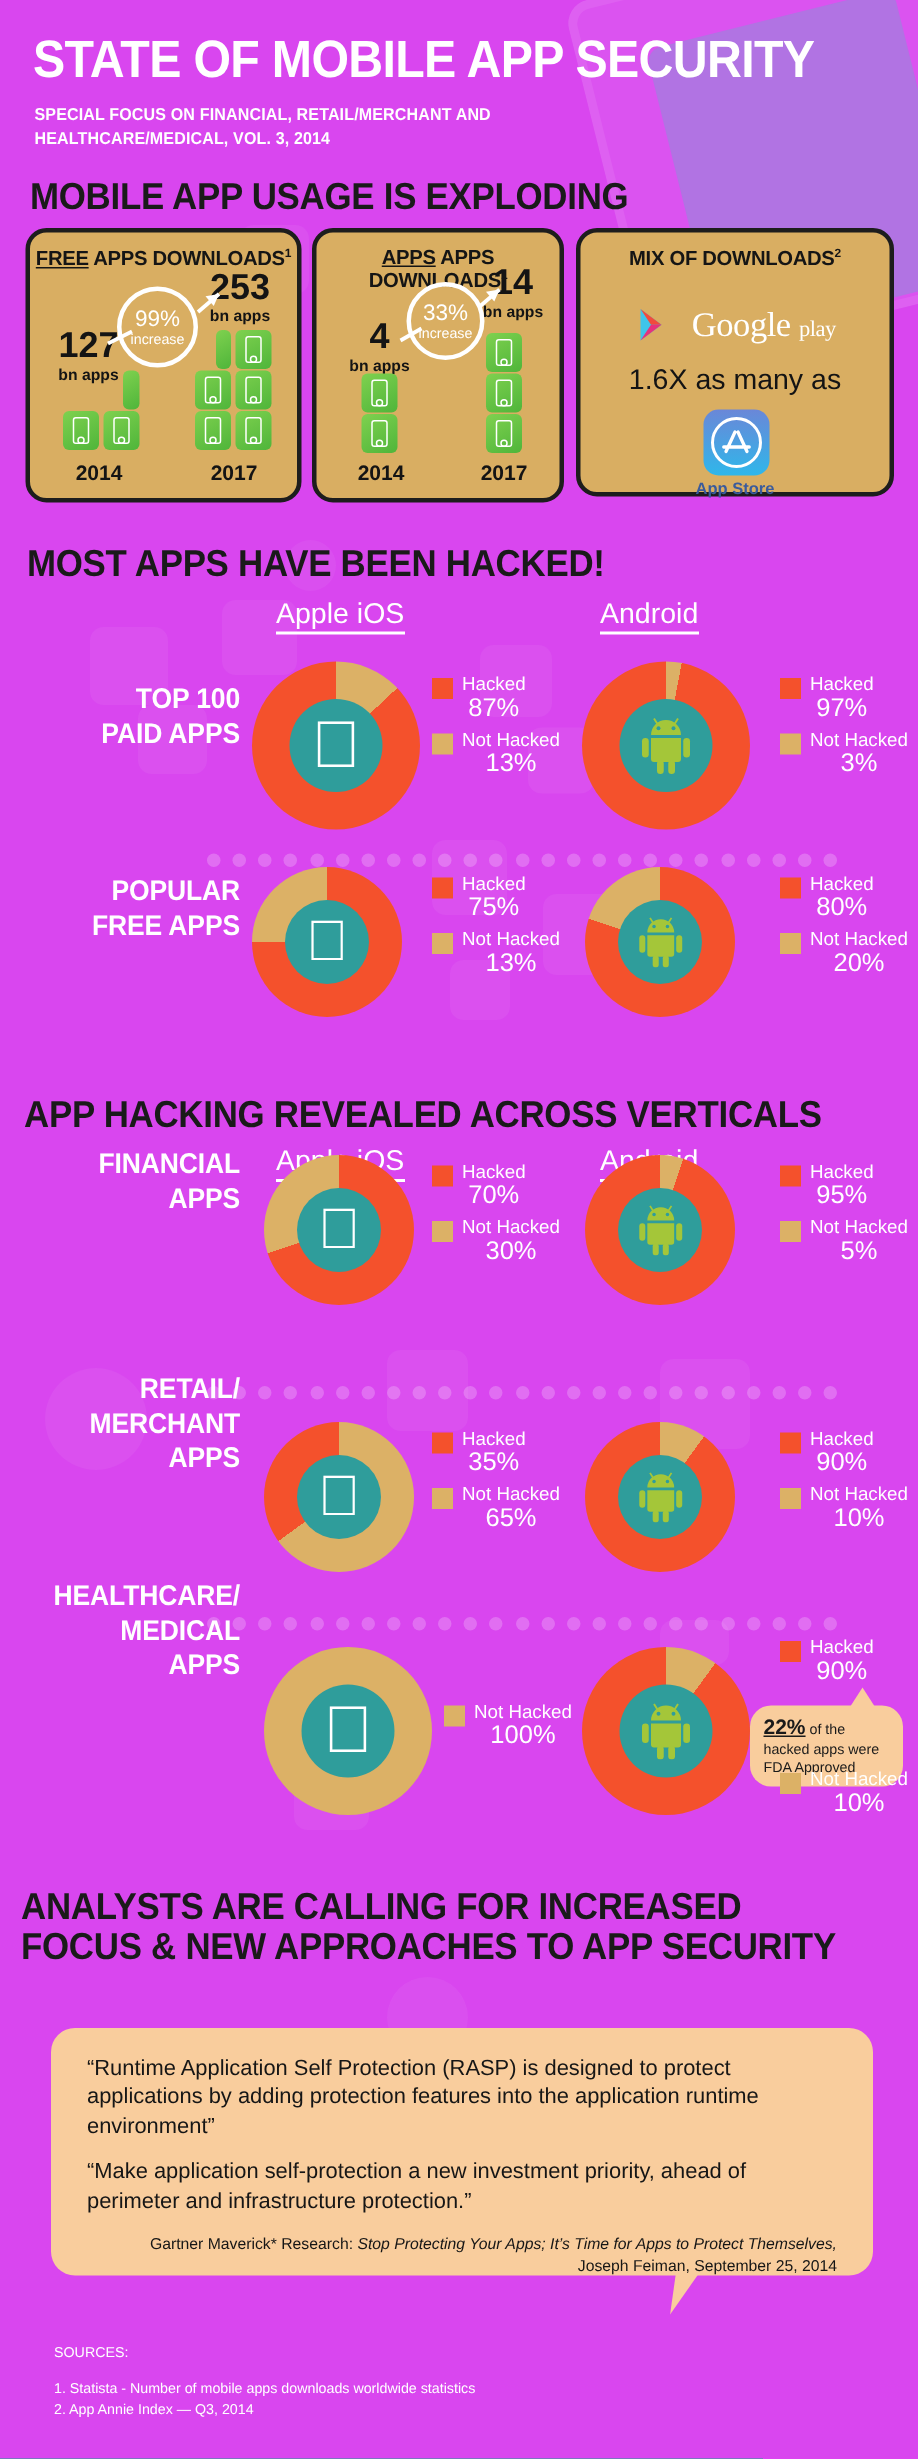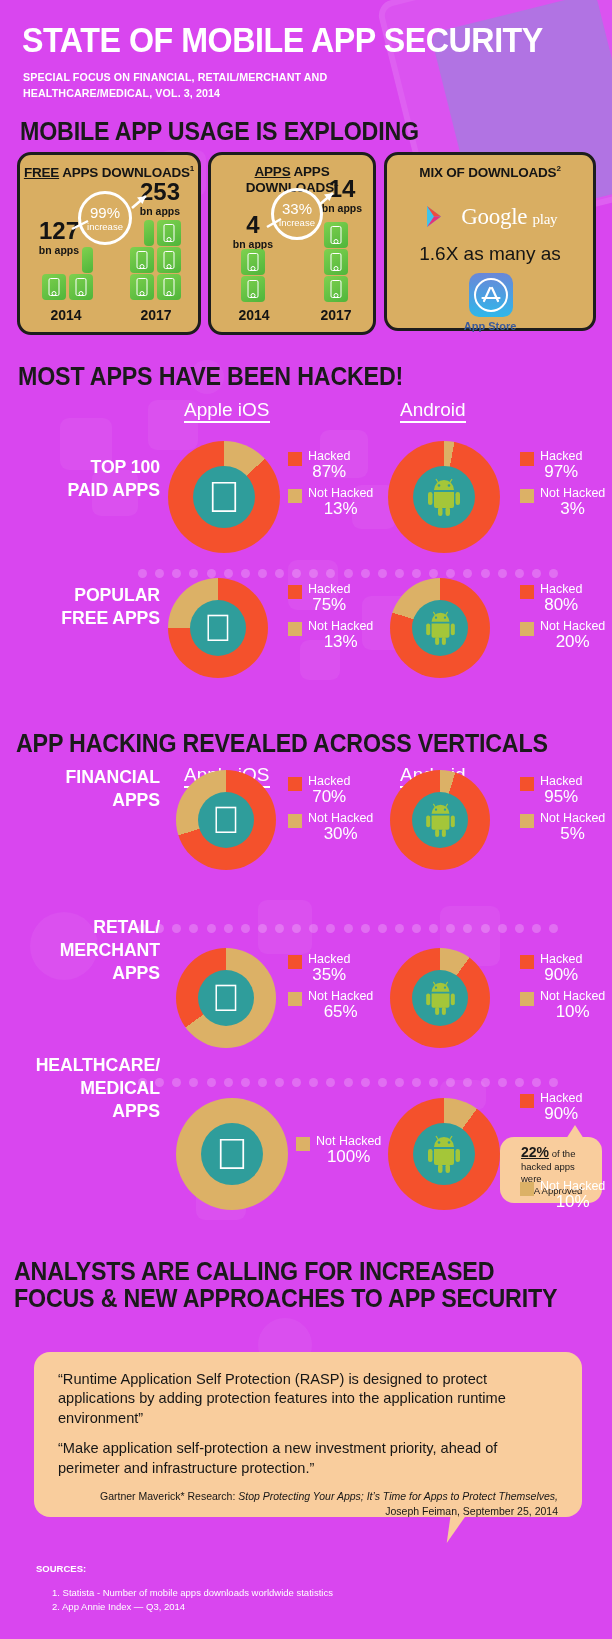--- a/index.html
+++ b/index.html
@@ -179,21 +179,21 @@
 
   .dotline { position: absolute; height: 9px; display:flex; justify-content:space-between; }
   .dotline i { width: 9px; height: 9px; border-radius: 50%; background: rgba(255,255,255,0.22); display:block; }
 
   
   .apple-glyph { font-size: 44px; color: #fff; line-height: 1; }
 
   
   .bubble22 {
     position: absolute; background: #f9cd9d; border-radius: 14px;
-    padding: 6px 8px 6px 21px; color: #1a1a1a;
+    padding: 6px 8px 6px 9px; color: #1a1a1a;
   }
   .bubble22 .big { font-size: 14px; font-weight: bold; text-decoration: underline; }
   .bubble22 .sm { font-size: 9.5px; }
   .bubble22 .ln { font-size: 9.5px; display:block; line-height: 1.25; }
   .bubble22 .tail {
     position:absolute; right: 18px; top: -12px;
     width: 0; height: 0;
     border-left: 9px solid transparent;
     border-right: 9px solid transparent;
     border-bottom: 14px solid #f9cd9d;
@@ -209,22 +209,22 @@
   .quote-cite em { font-style: italic; }
   .quote-tail {
     position: absolute; left: 452px; top: 1468px;
     width: 0; height: 0;
     border-left: 0 solid transparent;
     border-right: 42px solid transparent;
     border-top: 75px solid #f9cd9d;
     transform: skewX(-8deg);
   }
 
-  .sources-h { position: absolute; font-size: 9.5px; color:#fff; font-weight: bold; }
-  .sources-l { position: absolute; font-size: 9.5px; color:#fff; line-height: 1.45; margin-left: 16px; }
+  .sources-h { position: absolute; font-size: 9.5px; color:#fff; font-weight: normal; }
+  .sources-l { position: absolute; font-size: 9.5px; color:#fff; line-height: 1.45; }
 </style>
 </head>
 <body>
 
 <div id="page">
 
   <div class="phone-ghost"></div>
   <div class="phone-ghost2"></div>
   <div class="deco deco-sq" style="left:60px;top:418px;width:52px;height:52px;"></div>
   <div class="deco deco-sq" style="left:148px;top:400px;width:50px;height:50px;"></div>

